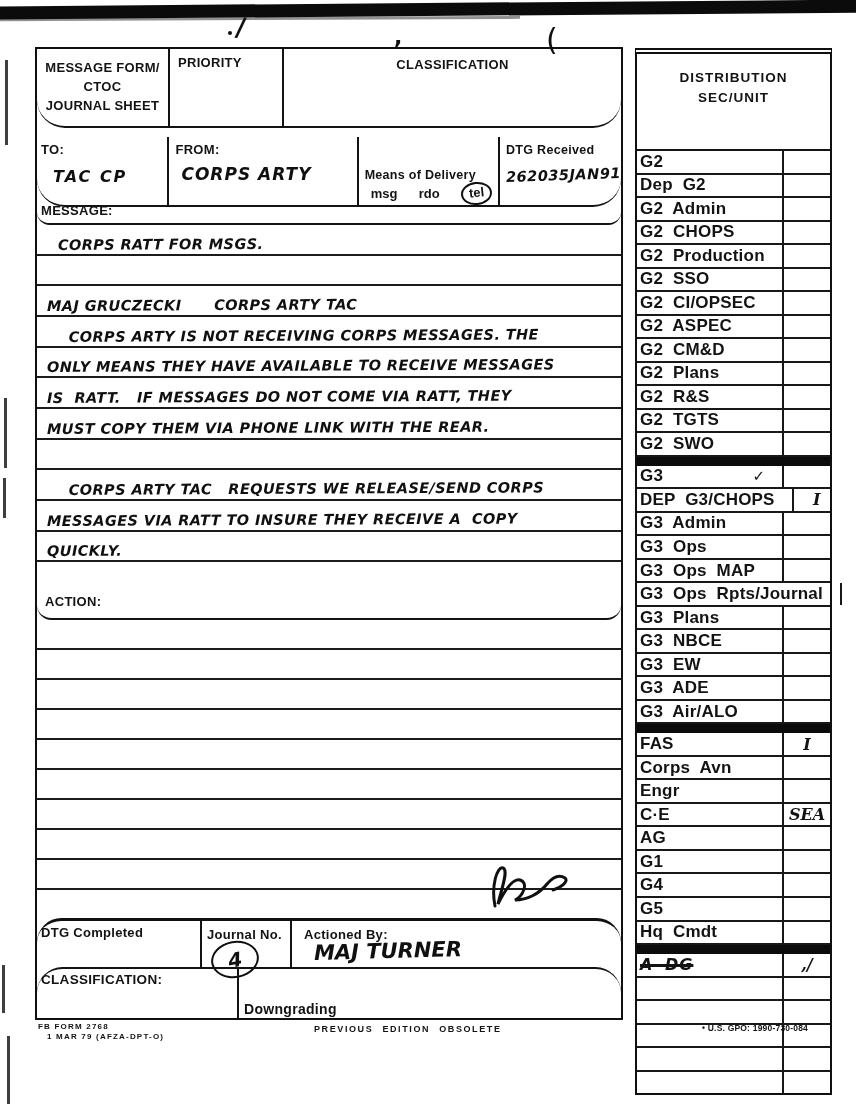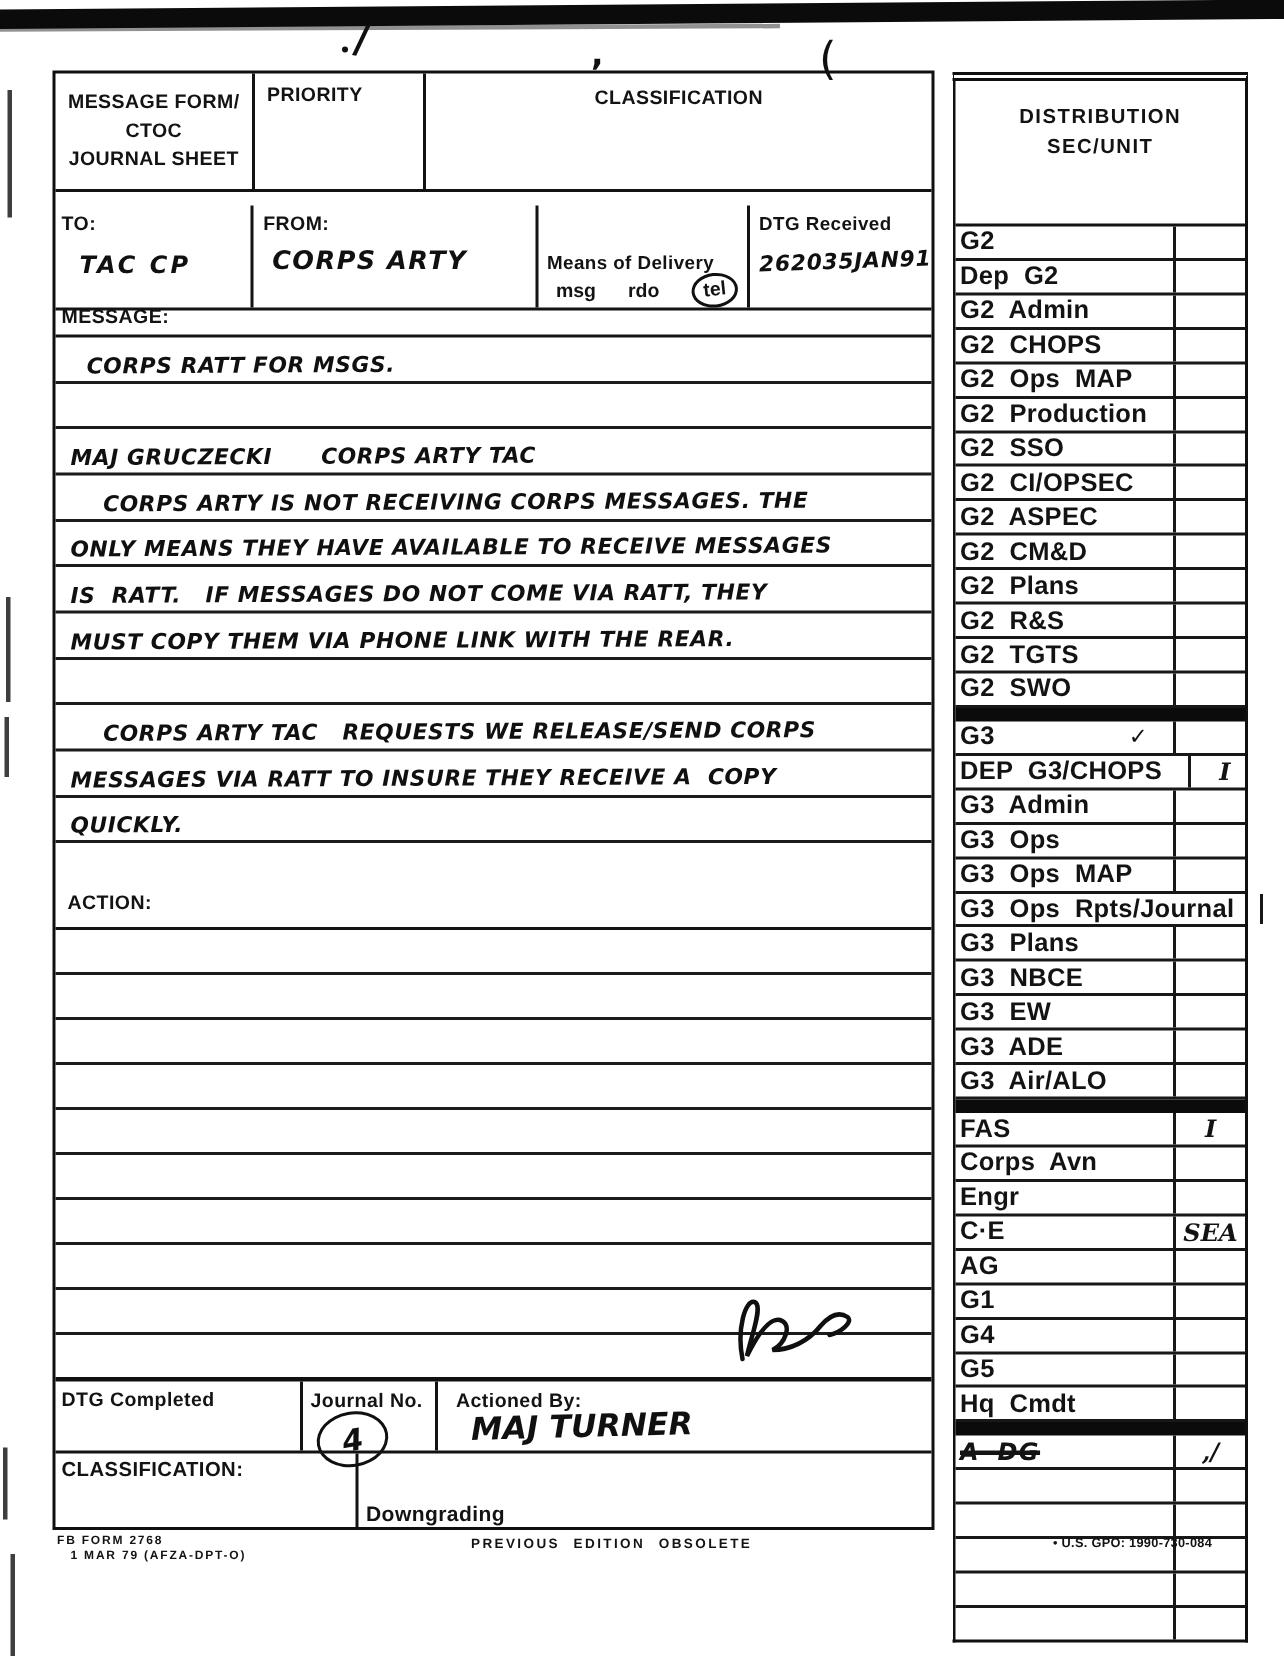--- a/index.html
+++ b/index.html
@@ -11,21 +11,21 @@
 
   
   .topbar{left:-6px;top:3px;width:872px;height:13px;background:#0b0b0b;transform:rotate(-.45deg);}
   .topbar2{left:0;top:17px;width:520px;height:3px;background:#0b0b0b;opacity:.45;transform:rotate(-.25deg);}
   .edge{width:3px;background:#1c1c1c;opacity:.85;}
   .stray{color:#101010;font-family:"DejaVu Sans",sans-serif;font-weight:bold;}
   .stray-dot{left:228px;top:31px;width:4px;height:4px;border-radius:50%;background:#101010;}
 
   
   .form{left:35px;top:47px;width:588px;height:973px;border:2px solid #101010;}
-  .band{position:absolute;box-sizing:border-box;left:0;width:584px;display:flex;}
+  .band{position:absolute;box-sizing:border-box;left:0;width:584px;display:flex;border-radius:28px;}
   .cell{box-sizing:border-box;position:relative;}
   .vline{border-right:2px solid #131313;}
   .band-header{top:0;height:79px;border-bottom:2px solid #131313;}
   .title-cell{width:133px;display:flex;flex-direction:column;align-items:center;justify-content:center;text-align:center;line-height:1.45;}
   .prio-cell{width:114px;padding:6px 0 0 8px;}
   .class-cell{flex:1;text-align:center;padding-top:8px;}
   .band-parties{top:88px;height:70px;border-bottom:2px solid #131313;}
   .to-cell{width:133px;padding:3px 0 0 4px;}
   .from-cell{width:190px;padding:3px 0 0 6px;}
   .means-cell{width:142px;padding:3px 0 0 6px;display:flex;flex-direction:column;justify-content:space-between;}
@@ -293,27 +293,20 @@
         </div>
 
         <div class="dist-row">
           <div class="dist-label">
             <span class="dl">G2 CHOPS</span>
             <span class="dl-mark"></span>
           </div>
           <div class="dist-mark"></div>
         </div>
 
-        <div class="dist-row">
-          <div class="dist-label">
-            <span class="dl">G2 Ops MAP</span>
-            <span class="dl-mark"></span>
-          </div>
-          <div class="dist-mark"></div>
-        </div>
 
         <div class="dist-row">
           <div class="dist-label">
             <span class="dl">G2 Production</span>
             <span class="dl-mark"></span>
           </div>
           <div class="dist-mark"></div>
         </div>
 
         <div class="dist-row">

